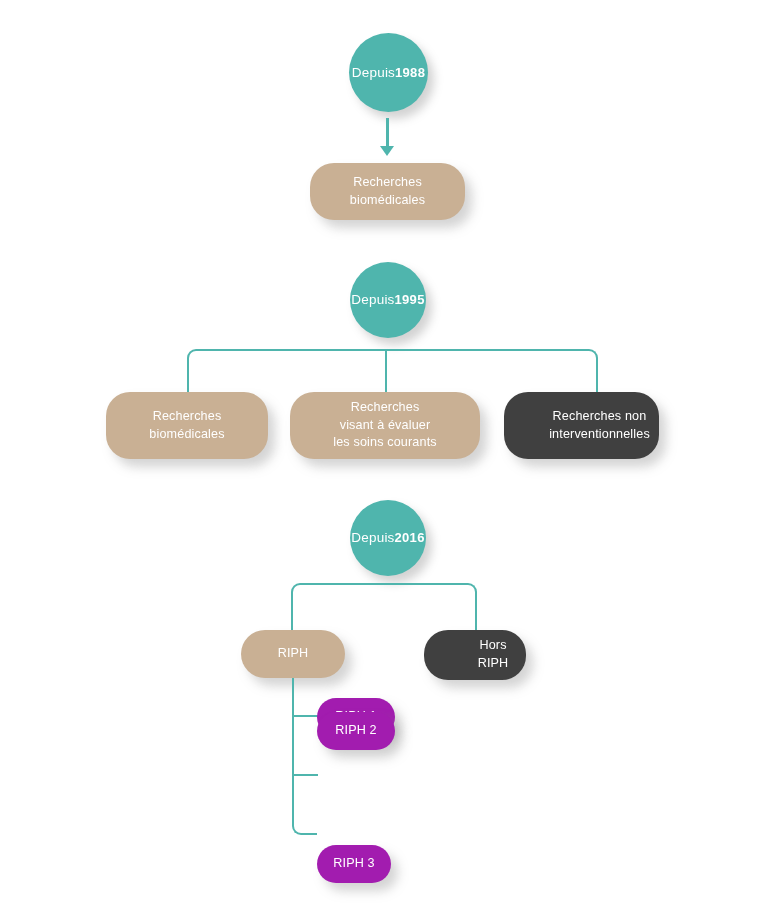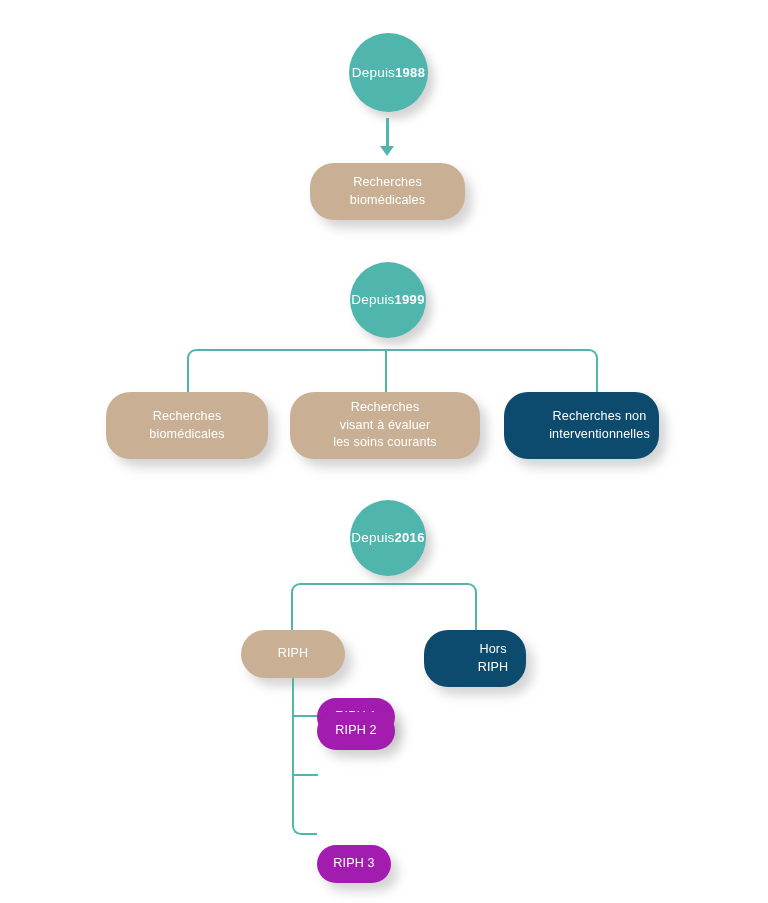--- a/index.html
+++ b/index.html
@@ -54,21 +54,21 @@
     color: #ffffff;
     font-size: 12.6px;
     line-height: 1.42;
     letter-spacing: 0.15px;
     box-shadow: 7px 8px 11px rgba(130,130,130,0.34);
     box-sizing: border-box;
     border-radius: 24px;
   }
   .node-box .nb-text { padding: 0 6px; }
   .box-tan   { background: #c9b094; }
-  .box-teal  { background: #0c4a6e; padding-left: 36px; }
+  .box-teal  { background: #404040; padding-left: 36px; }
   .box-sage  { background: #a21caf; }
 
   
   .conn {
     position: absolute;
     background: #4fb5ad;
   }
   .conn-v { width: 2.4px; }
   .conn-h { height: 2.4px; }
 
@@ -120,21 +120,21 @@
 
   <div class="node-box box-tan" style="left:310px; top:163px; width:155px; height:57px;">
     <span class="nb-text">
       <span>Recherches</span><br>
       <span>biomédicales</span>
     </span>
   </div>
 
   <div class="year-circle" style="left:350px; top:262px; width:76px; height:76px;">
     <span class="yc-word">Depuis</span>
-    <span class="yc-year">1999</span>
+    <span class="yc-year">1995</span>
   </div>
 
   <div class="bracket" style="left:187px; top:349px; width:411px; height:43px;"></div>
 
   <div class="conn conn-v" style="left:385px; top:349px; height:43px;"></div>
 
   <div class="node-box box-tan" style="left:106px; top:392px; width:162px; height:67px;">
     <span class="nb-text">
       <span>Recherches</span><br>
       <span>biomédicales</span>
@@ -160,21 +160,21 @@
     <span class="yc-word">Depuis</span>
     <span class="yc-year">2016</span>
   </div>
 
   <div class="bracket" style="left:291px; top:583px; width:186px; height:48px;"></div>
 
   <div class="node-box box-tan" style="left:241px; top:630px; width:104px; height:48px;">
     <span class="nb-text">RIPH</span>
   </div>
 
-  <div class="node-box box-teal" style="left:424px; top:630px; width:102px; height:57px;">
+  <div class="node-box box-teal" style="left:424px; top:630px; width:102px; height:50px;">
     <span class="nb-text">Hors RIPH</span>
   </div>
 
   <div class="spine-hook" style="left:292px; top:678px; width:25px; height:157px;"></div>
 
   <div class="conn conn-h" style="left:292px; top:715px; width:26px;"></div>
   <div class="conn conn-h" style="left:292px; top:774px; width:26px;"></div>
 
   <div class="node-box box-sage" style="left:317px; top:698px; width:78px; height:38px;">
     <span class="nb-text">RIPH 1</span>

